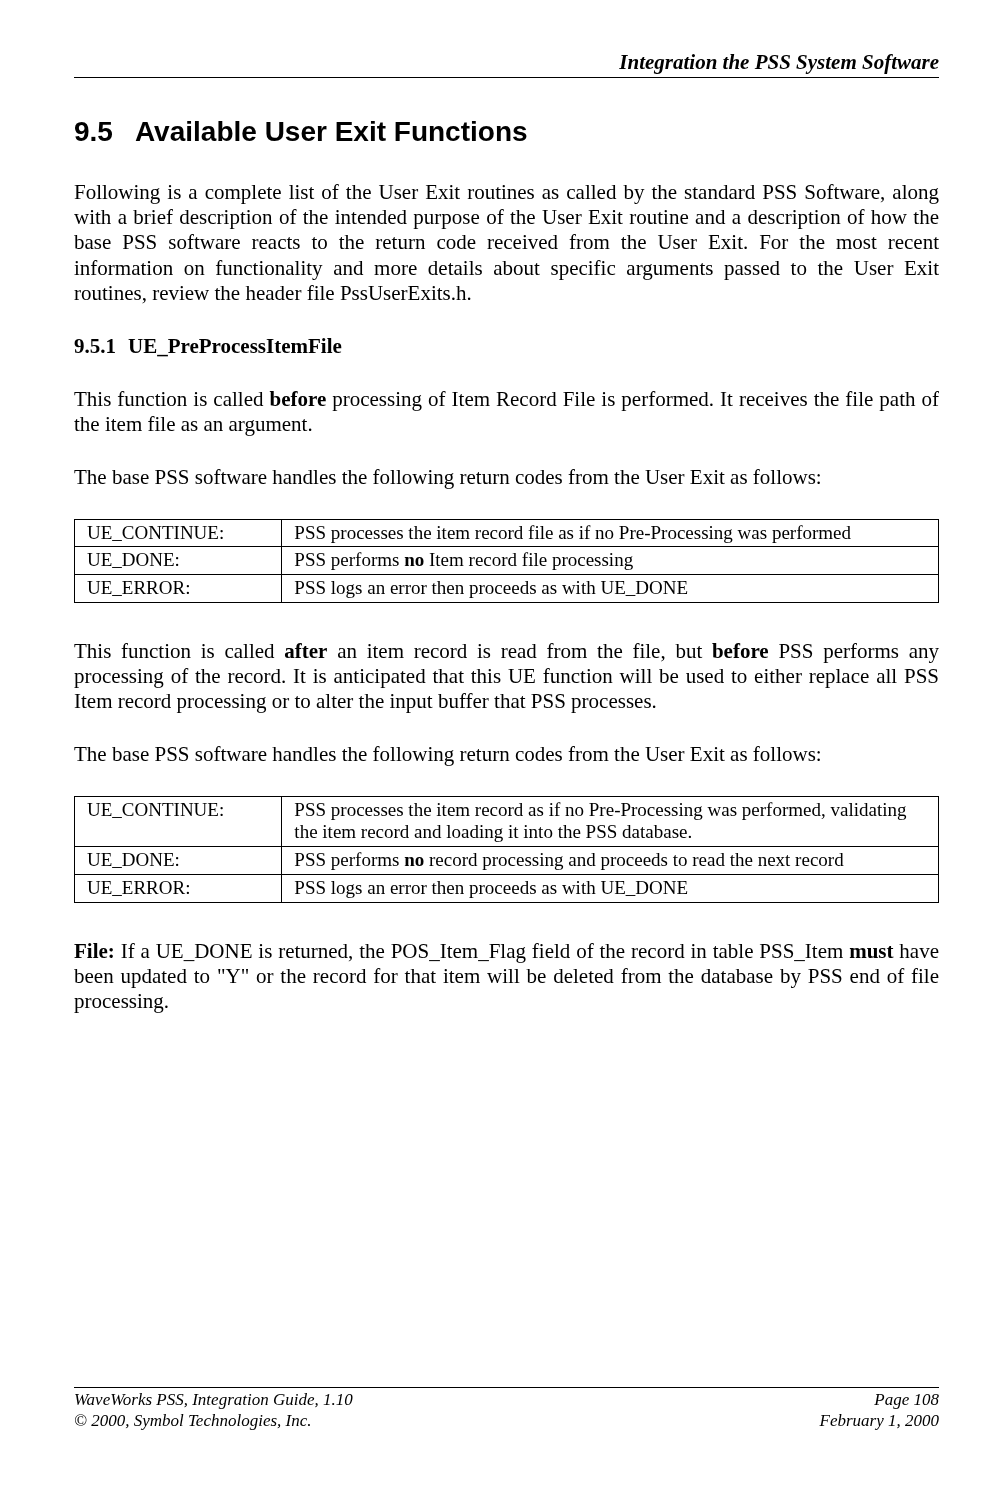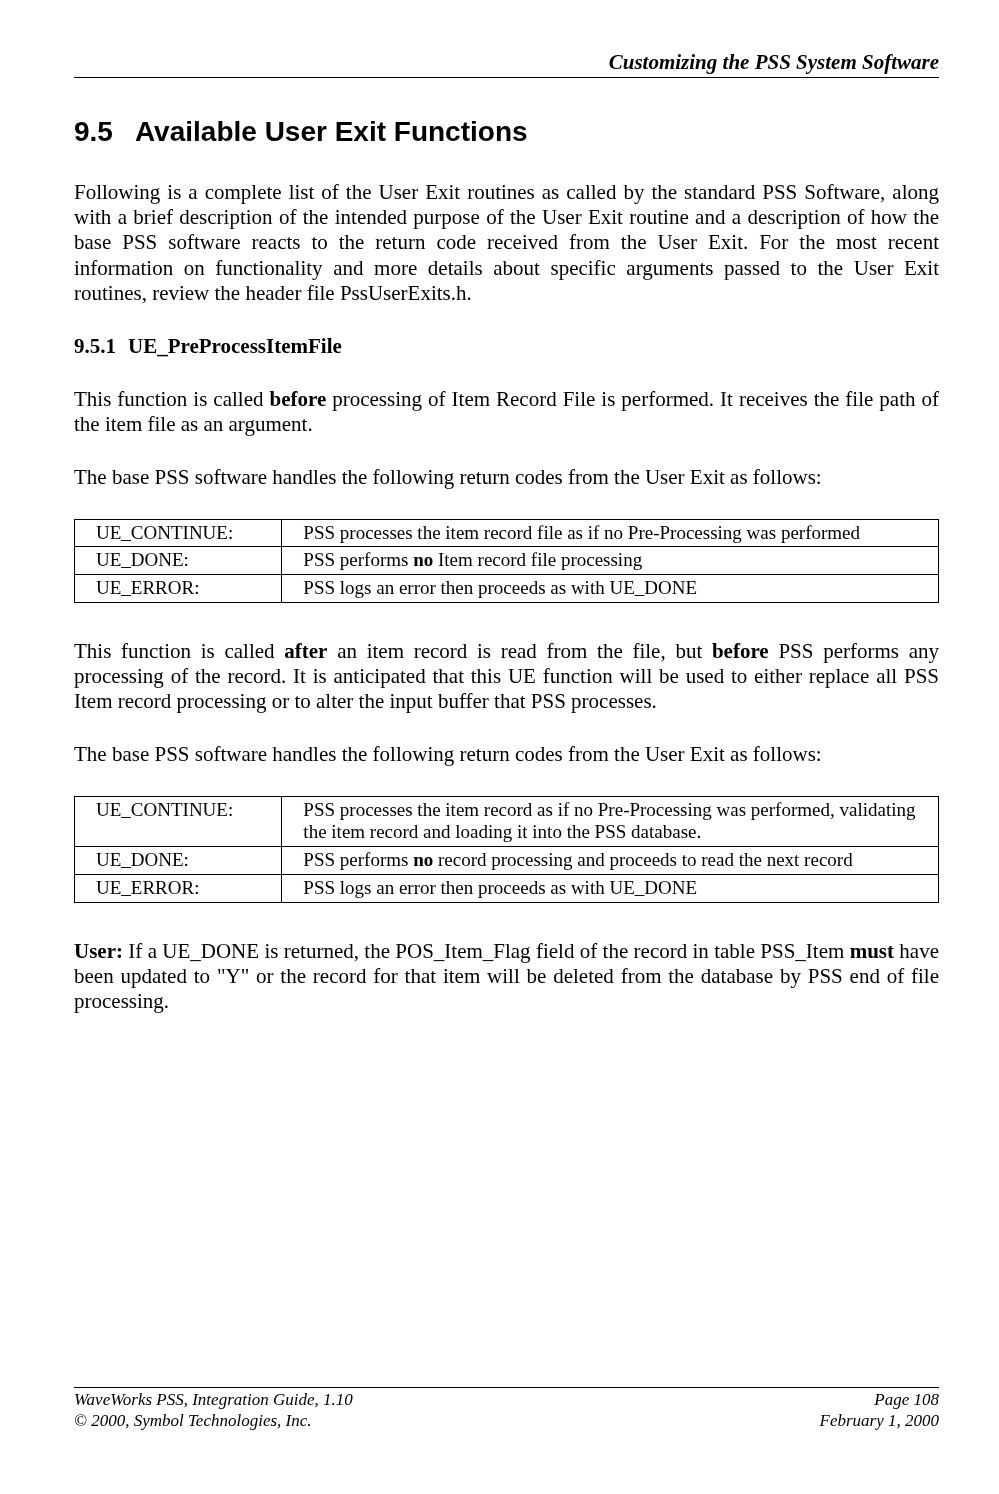--- a/index.html
+++ b/index.html
@@ -54,21 +54,21 @@
     .sub-heading .snum { display: inline-block; margin-right: 12px; }
     strong { font-weight: bold; }
     table.codes {
       border-collapse: collapse;
       width: 100%;
       margin-bottom: 36px;
       font-size: 19px;
     }
     table.codes td {
       border: 1px solid #000;
-      padding: 2px 21px;
+      padding: 2px 12px;
       vertical-align: top;
       line-height: 1.2;
     }
     table.codes td.code { width: 24%; }
     .footer {
       position: absolute;
       bottom: 63px;
       left: 74px;
       right: 60px;
     }
@@ -82,21 +82,21 @@
       justify-content: space-between;
       font-style: italic;
       font-size: 17px;
       line-height: 1.2;
     }
   </style>
 </head>
 <body>
 
 <div class="page">
-  <div class="header">Customizing the PSS System Software</div>
+  <div class="header">Integration the PSS System Software</div>
   <hr class="hr-line">
 
   <div class="sec-heading">
     <span class="num">9.5</span><span>Available User Exit Functions</span>
   </div>
 
   <div class="body-text">Following is a complete list of the User Exit routines as called by the standard PSS Software, along with a brief description of the intended purpose of the User Exit routine and a description of how the base PSS software reacts to the return code received from the User Exit.  For the most recent information on functionality and more details about specific arguments passed to the User Exit routines, review the header file PssUserExits.h.</div>
 
   <div class="sub-heading">
     <span class="snum">9.5.1</span><span>UE_PreProcessItemFile</span>
@@ -138,21 +138,21 @@
       <td class="code">UE_DONE:</td>
       <td><span>PSS performs </span><strong>no</strong><span> record processing and proceeds to read the next record</span></td>
     </tr>
     <tr>
       <td class="code">UE_ERROR:</td>
       <td><span>PSS logs an error then proceeds as with UE_DONE</span><strong></strong><span></span></td>
     </tr>
   </tbody>
     </table>
 
-  <div class="body-text"><strong>User:</strong><span>  If a UE_DONE is returned, the POS_Item_Flag field of the record in table PSS_Item </span><strong>must</strong><span> have been updated to "Y" or the record for that item will be deleted from the database by PSS end of file processing.</span></div>
+  <div class="body-text"><strong>File:</strong><span>  If a UE_DONE is returned, the POS_Item_Flag field of the record in table PSS_Item </span><strong>must</strong><span> have been updated to "Y" or the record for that item will be deleted from the database by PSS end of file processing.</span></div>
 
   <div class="footer">
     <hr class="footer-hr">
     <div class="foot-row">
       <span>WaveWorks PSS, Integration Guide, 1.10</span>
       <span>Page 108</span>
     </div>
     <div class="foot-row">
       <span>© 2000, Symbol Technologies, Inc.</span>
       <span>February 1, 2000</span>

